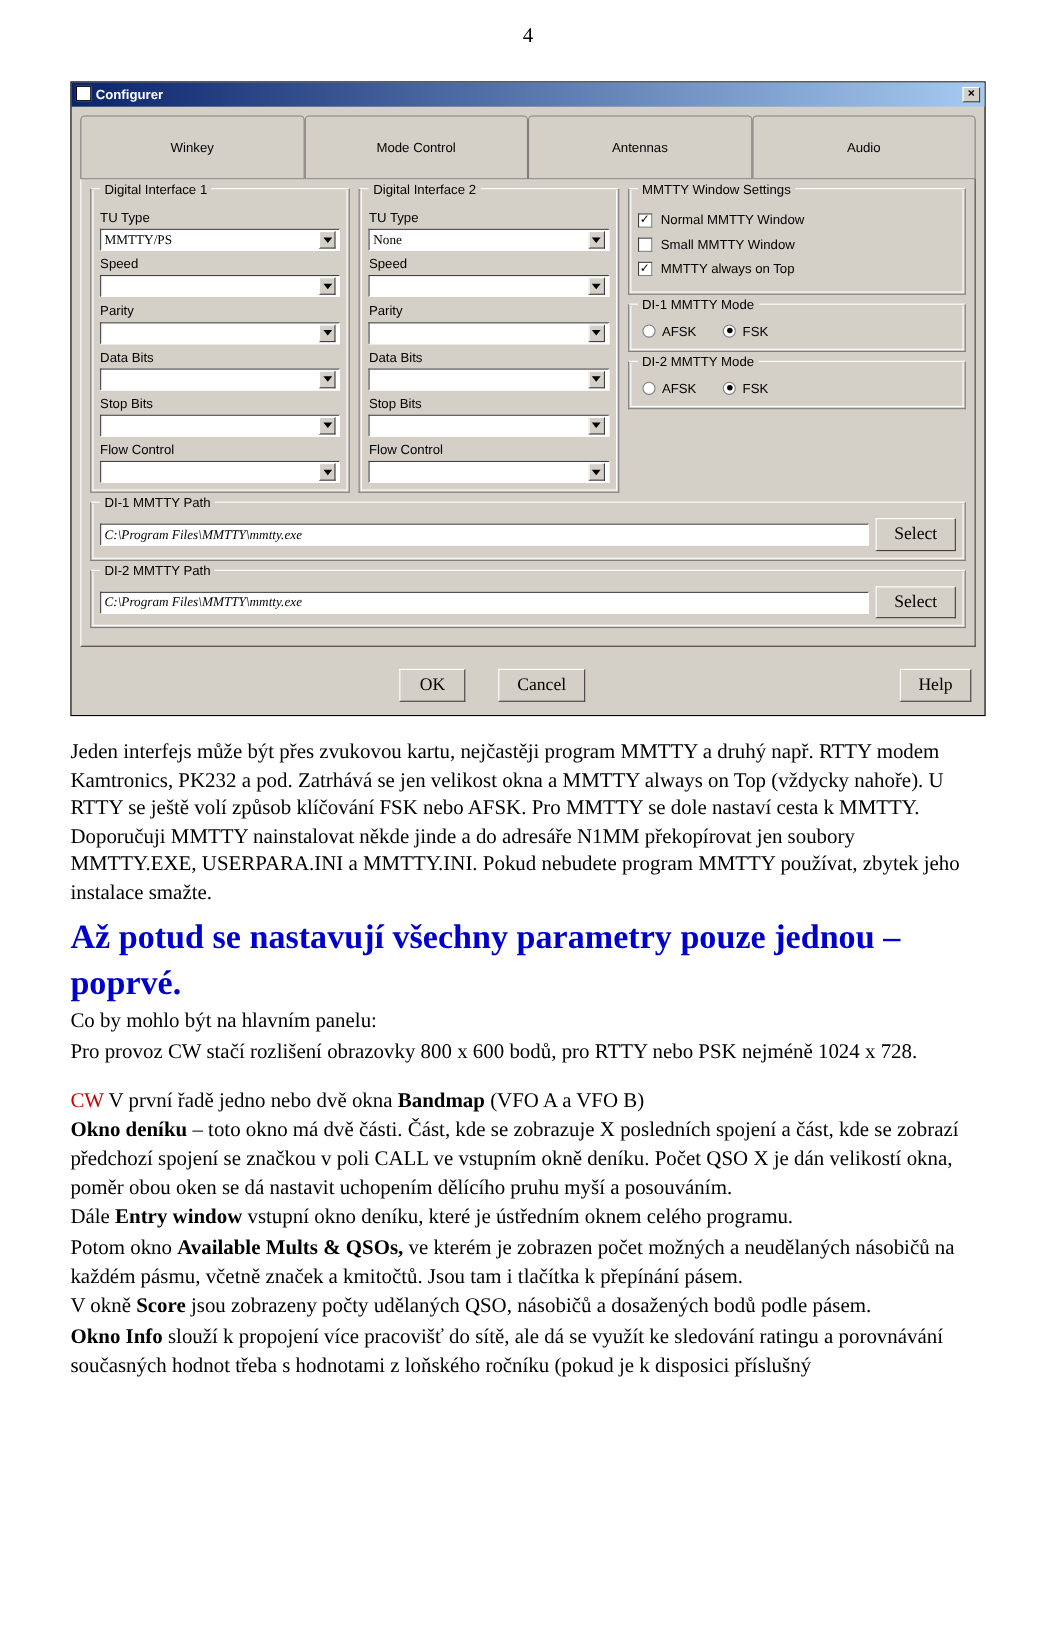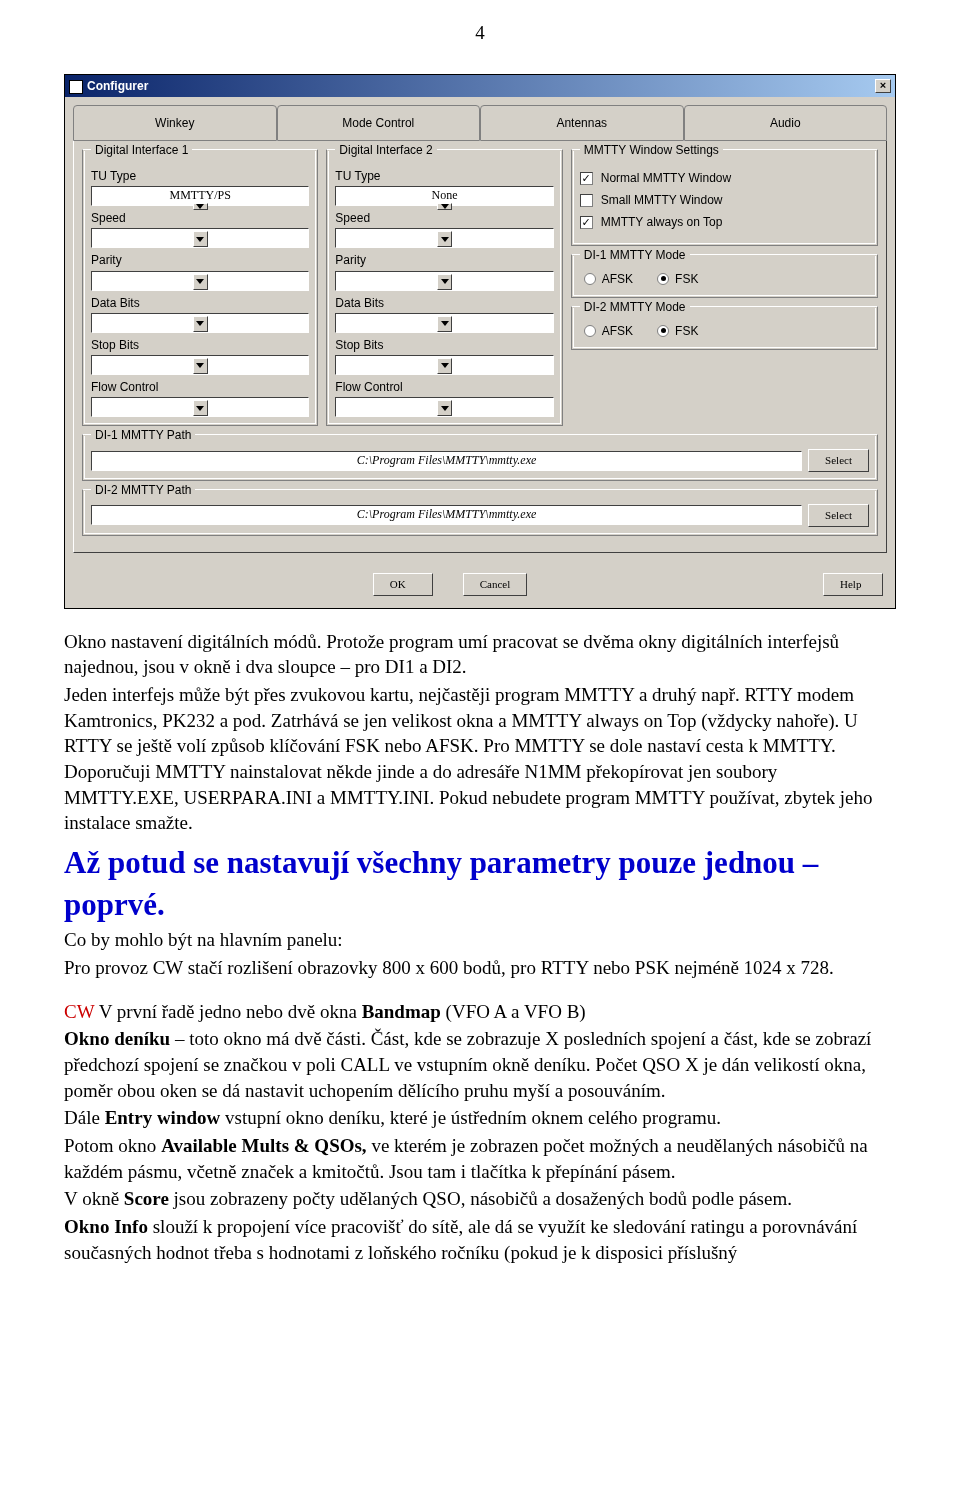--- a/index.html
+++ b/index.html
@@ -22,40 +22,40 @@
     margin-bottom: 20px;
   }
   .titlebar {
     background: linear-gradient(to right, #0a246a, #a6caf0);
     color: #fff;
     padding: 3px 4px;
     display: flex;
     align-items: center;
     justify-content: space-between;
   }
-  .titlebar .t-left { display: flex; align-items: flex-end; gap: 4px; font-weight: bold; }
+  .titlebar .t-left { display: flex; align-items: flex-start; gap: 4px; font-weight: bold; }
   .titlebar .t-left .icon { width: 14px; height: 14px; background:#fff; border:1px solid #000; display:inline-block; }
   .titlebar .close {
     width: 16px; height: 14px;
     background: #d4d0c8;
     border: 1px solid #fff;
     border-right-color:#404040; border-bottom-color:#404040;
     font-size: 11px; font-weight: bold;
     display: flex; align-items: center; justify-content: center;
     font-family: Arial;
     color:#000;
   }
   .tabs-area { padding: 8px 8px 10px 8px; }
   .tab-row { display: flex; gap: 0; margin-bottom: -1px; }
   .tab {
     flex: 1;
     border: 1px solid #808080;
     border-bottom: 1px solid #fff;
     background: #d4d0c8;
-    padding: 9px 6px;
+    padding: 20px 6px;
     text-align: center;
     border-top-left-radius: 4px;
     border-top-right-radius: 4px;
     position: relative;
   }
   .tab.back { border-bottom:1px solid #808080; }
   .tab.active { background:#d4d0c8; border:1px solid #fff; border-right-color:#404040; z-index:2; font-family:Tahoma; }
   .tab.active span { border-bottom: 1px dotted #000; }
   .tabpanel {
     border: 1px solid #fff;
@@ -87,21 +87,20 @@
   .field, .dd {
     width: 100%;
     height: 20px;
     background: #fff;
     border: 1px solid #808080;
     border-top-color:#404040; border-left-color:#404040;
     border-right-color:#fff; border-bottom-color:#fff;
     font-size:12px; font-family:Tahoma;
     display:flex; align-items:center; justify-content:space-between;
     padding:0 3px;
-    flex-direction:column;
   }
   .dd .arrow {
     width:15px; height:16px; background:#d4d0c8;
     border:1px solid #fff; border-right-color:#404040; border-bottom-color:#404040;
     display:flex; align-items:center; justify-content:center;
   }
   .tri { width:0; height:0; border-left:4px solid transparent; border-right:4px solid transparent; border-top:5px solid #000; }
   .chk-row { display:flex; align-items:center; gap:8px; margin:6px 0; }
   .chk {
     width:13px; height:13px; background:#fff;
@@ -111,22 +110,22 @@
   .radio-row { display:flex; gap:24px; padding:2px 4px; }
   .radio {
     width:12px; height:12px; border-radius:50%;
     background:#fff; border:1px solid #808080;
     display:inline-flex; align-items:center; justify-content:center;
   }
   .radio .dot { width:5px; height:5px; border-radius:50%; background:#000; }
   .btn {
     background:#d4d0c8;
     border:1px solid #fff; border-right-color:#404040; border-bottom-color:#404040;
-    padding:3px 16px; min-width:60px;
-    font-family:Tahoma; font-size:11px;
+    padding:3px 16px; text-align:center; min-width:60px;
+    font-family:Tahoma; font-size:16px;
   }
   .path-row { display:flex; gap:6px; align-items:center; }
   .path-row .field-wide { flex:1;font-style:italic; }
   .disabled { color:#000000; }
   .btn-row { display:flex; justify-content:space-between; padding:10px 12px 12px 12px; }
 
   
   .doc p { margin: 2px 0; }
   .doc .blue-bold { color:#0000cc; font-weight:bold; font-size:31px; margin-top:6px; }
   .doc .red-h { color:#cc0000; font-weight:bold; font-size:30px; text-align:center; margin:20px 0 16px 0; }
@@ -325,21 +324,20 @@
     <div style="flex:1"></div>
     <div class="btn">OK</div>
     <div style="width:30px"></div>
     <div class="btn">Cancel</div>
     <div style="flex:1"></div>
     <div class="btn">Help</div>
   </div>
 </div>
 
 <div class="doc">
-  <p>Okno nastavení digitálních módů. Protože program umí pracovat se dvěma okny digitálních interfejsů najednou, jsou v okně i dva sloupce – pro  DI1 a DI2.</p>
   <p>Jeden interfejs může být přes zvukovou kartu, nejčastěji program MMTTY a druhý např. RTTY modem Kamtronics, PK232 a pod. Zatrhává  se jen velikost okna a MMTTY always on Top (vždycky nahoře). U RTTY se ještě volí způsob klíčování FSK nebo AFSK. Pro MMTTY se dole nastaví cesta k MMTTY. Doporučuji MMTTY nainstalovat někde jinde a do adresáře N1MM překopírovat jen soubory MMTTY.EXE, USERPARA.INI a MMTTY.INI. Pokud nebudete program MMTTY používat, zbytek jeho instalace smažte.</p>
   <p class="blue-bold">Až potud se nastavují všechny parametry pouze jednou – poprvé.</p>
   <p>Co by mohlo být na hlavním panelu:</p>
   <p>Pro provoz CW stačí rozlišení obrazovky 800 x 600 bodů, pro RTTY nebo PSK nejméně 1024 x 728.</p>
   <p style="margin-top:18px">
     <span class="red-inline">CW</span><span>        V první řadě jedno nebo dvě okna </span><span class="bold">Bandmap</span><span>  (VFO A  a  VFO B)</span>
   </p>
   <p>
     <span class="bold">Okno deníku</span><span> – toto okno má dvě části. Část, kde se zobrazuje X posledních spojení a část, kde se zobrazí předchozí spojení se značkou v poli CALL ve vstupním okně deníku. Počet QSO X je dán velikostí okna, poměr obou oken se dá nastavit uchopením dělícího pruhu myší a posouváním.</span>
   </p>

